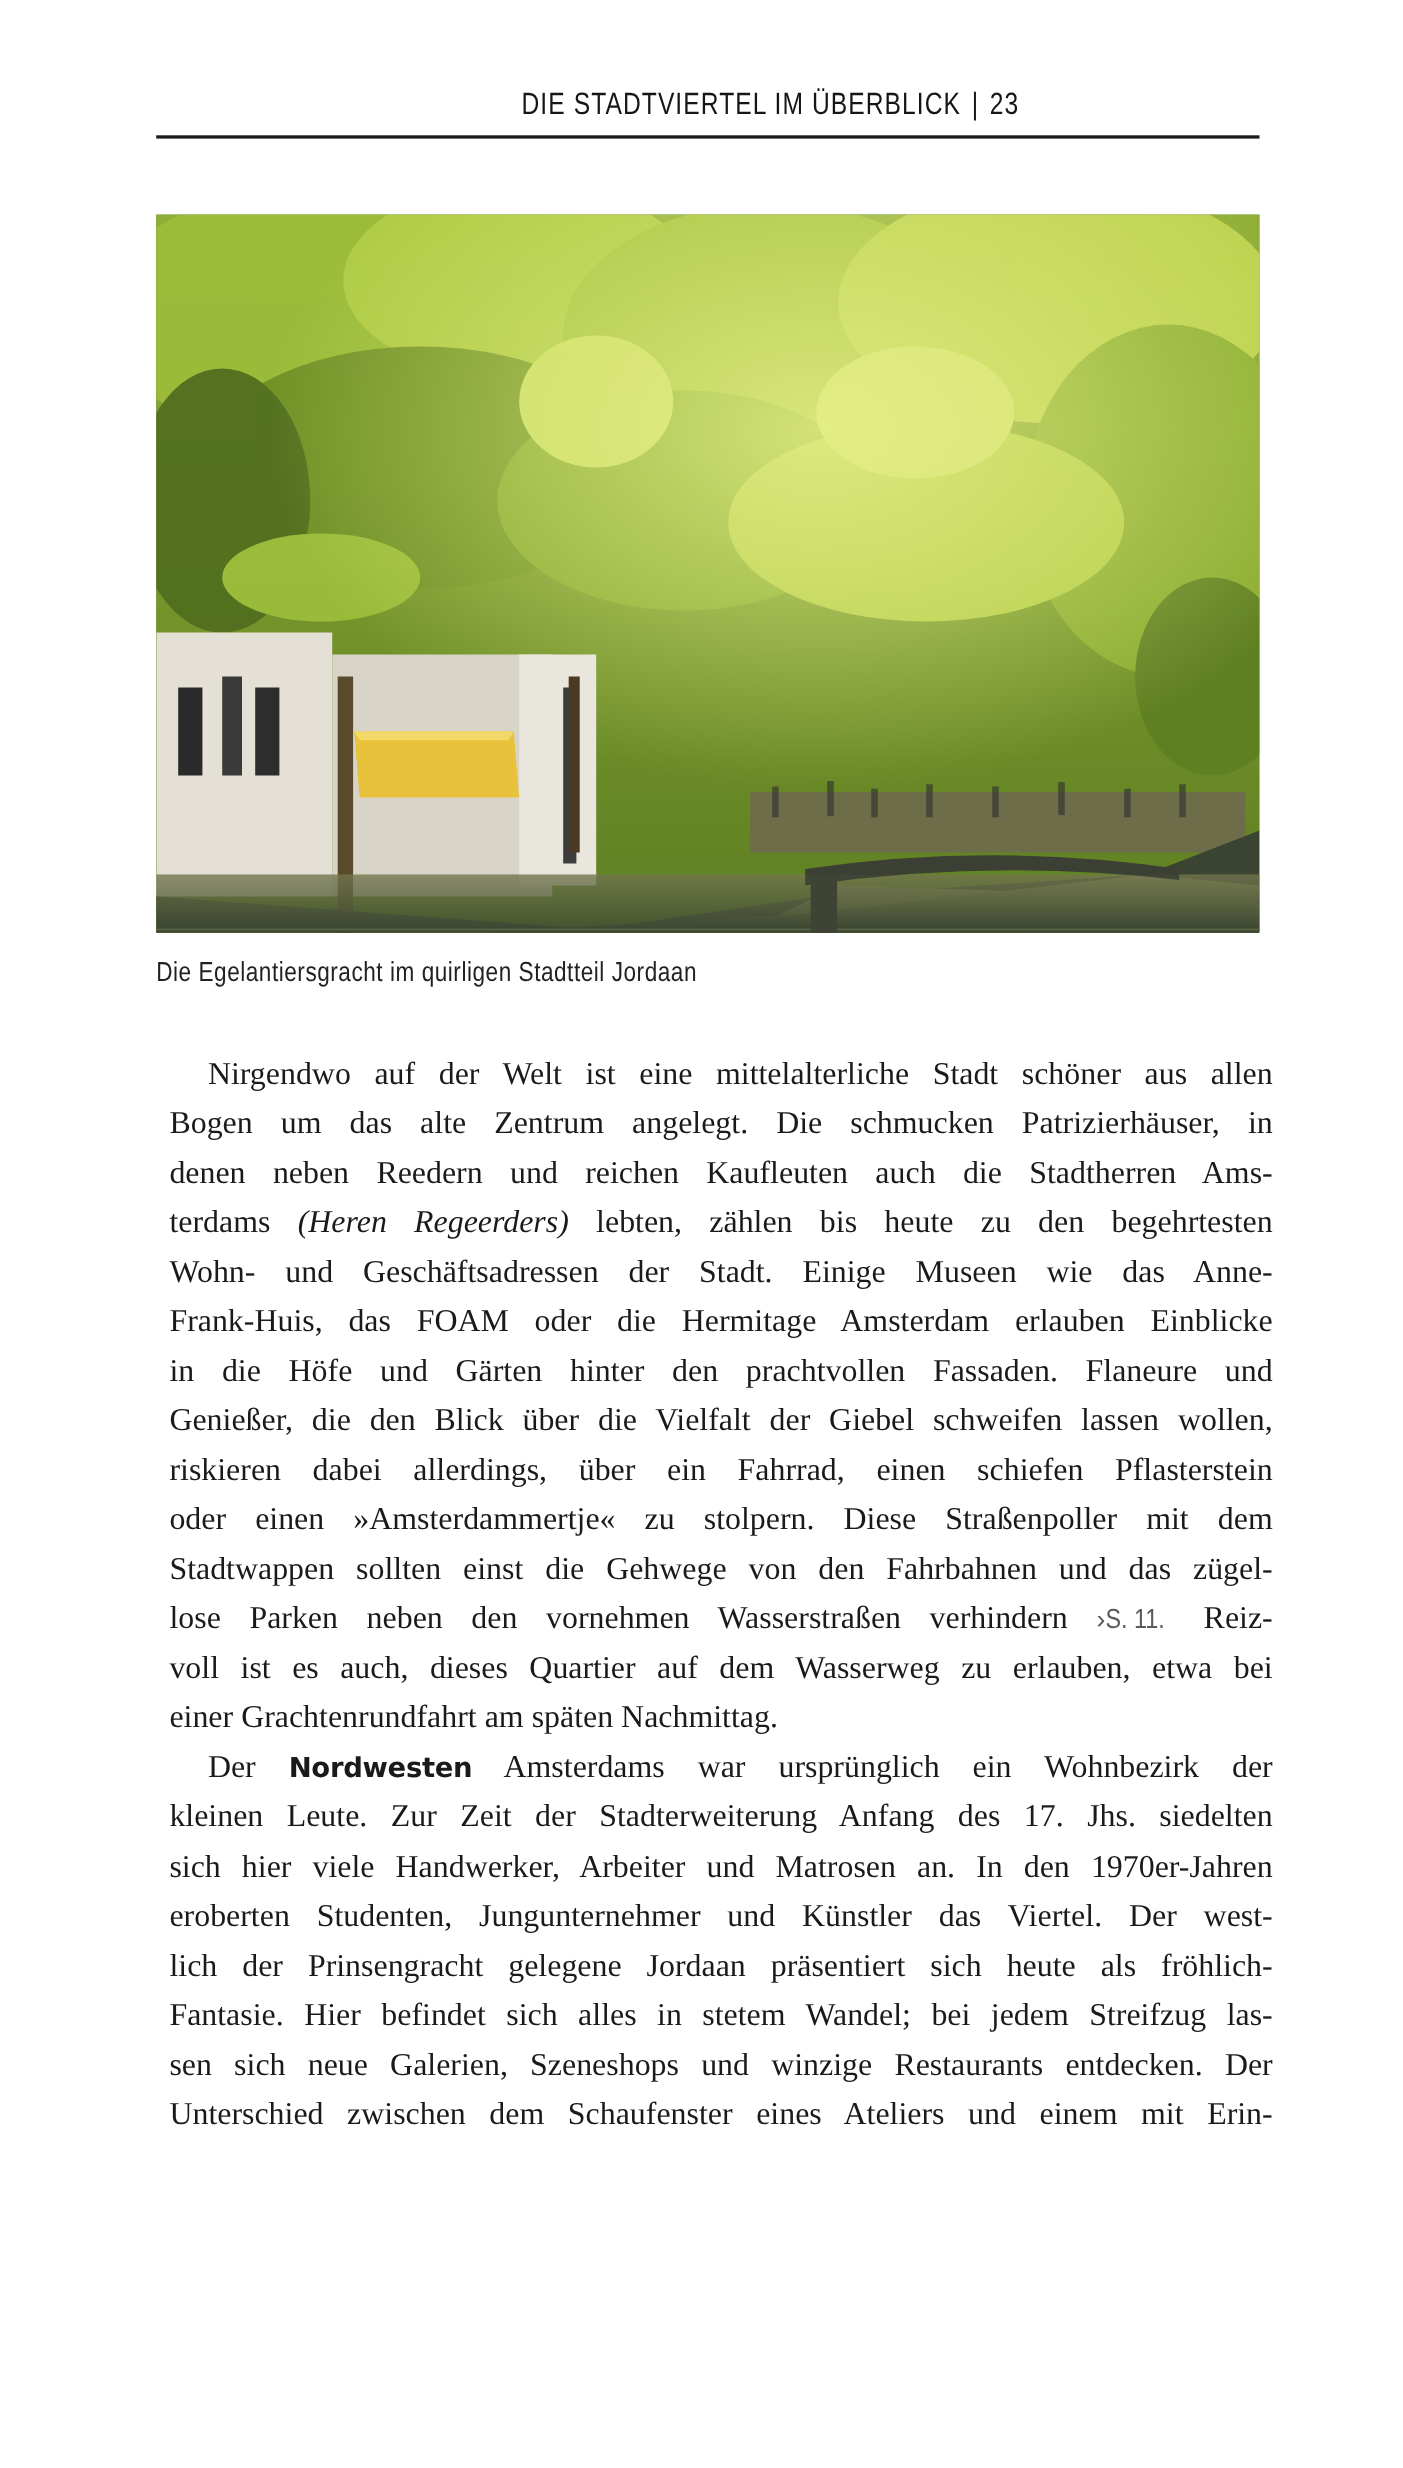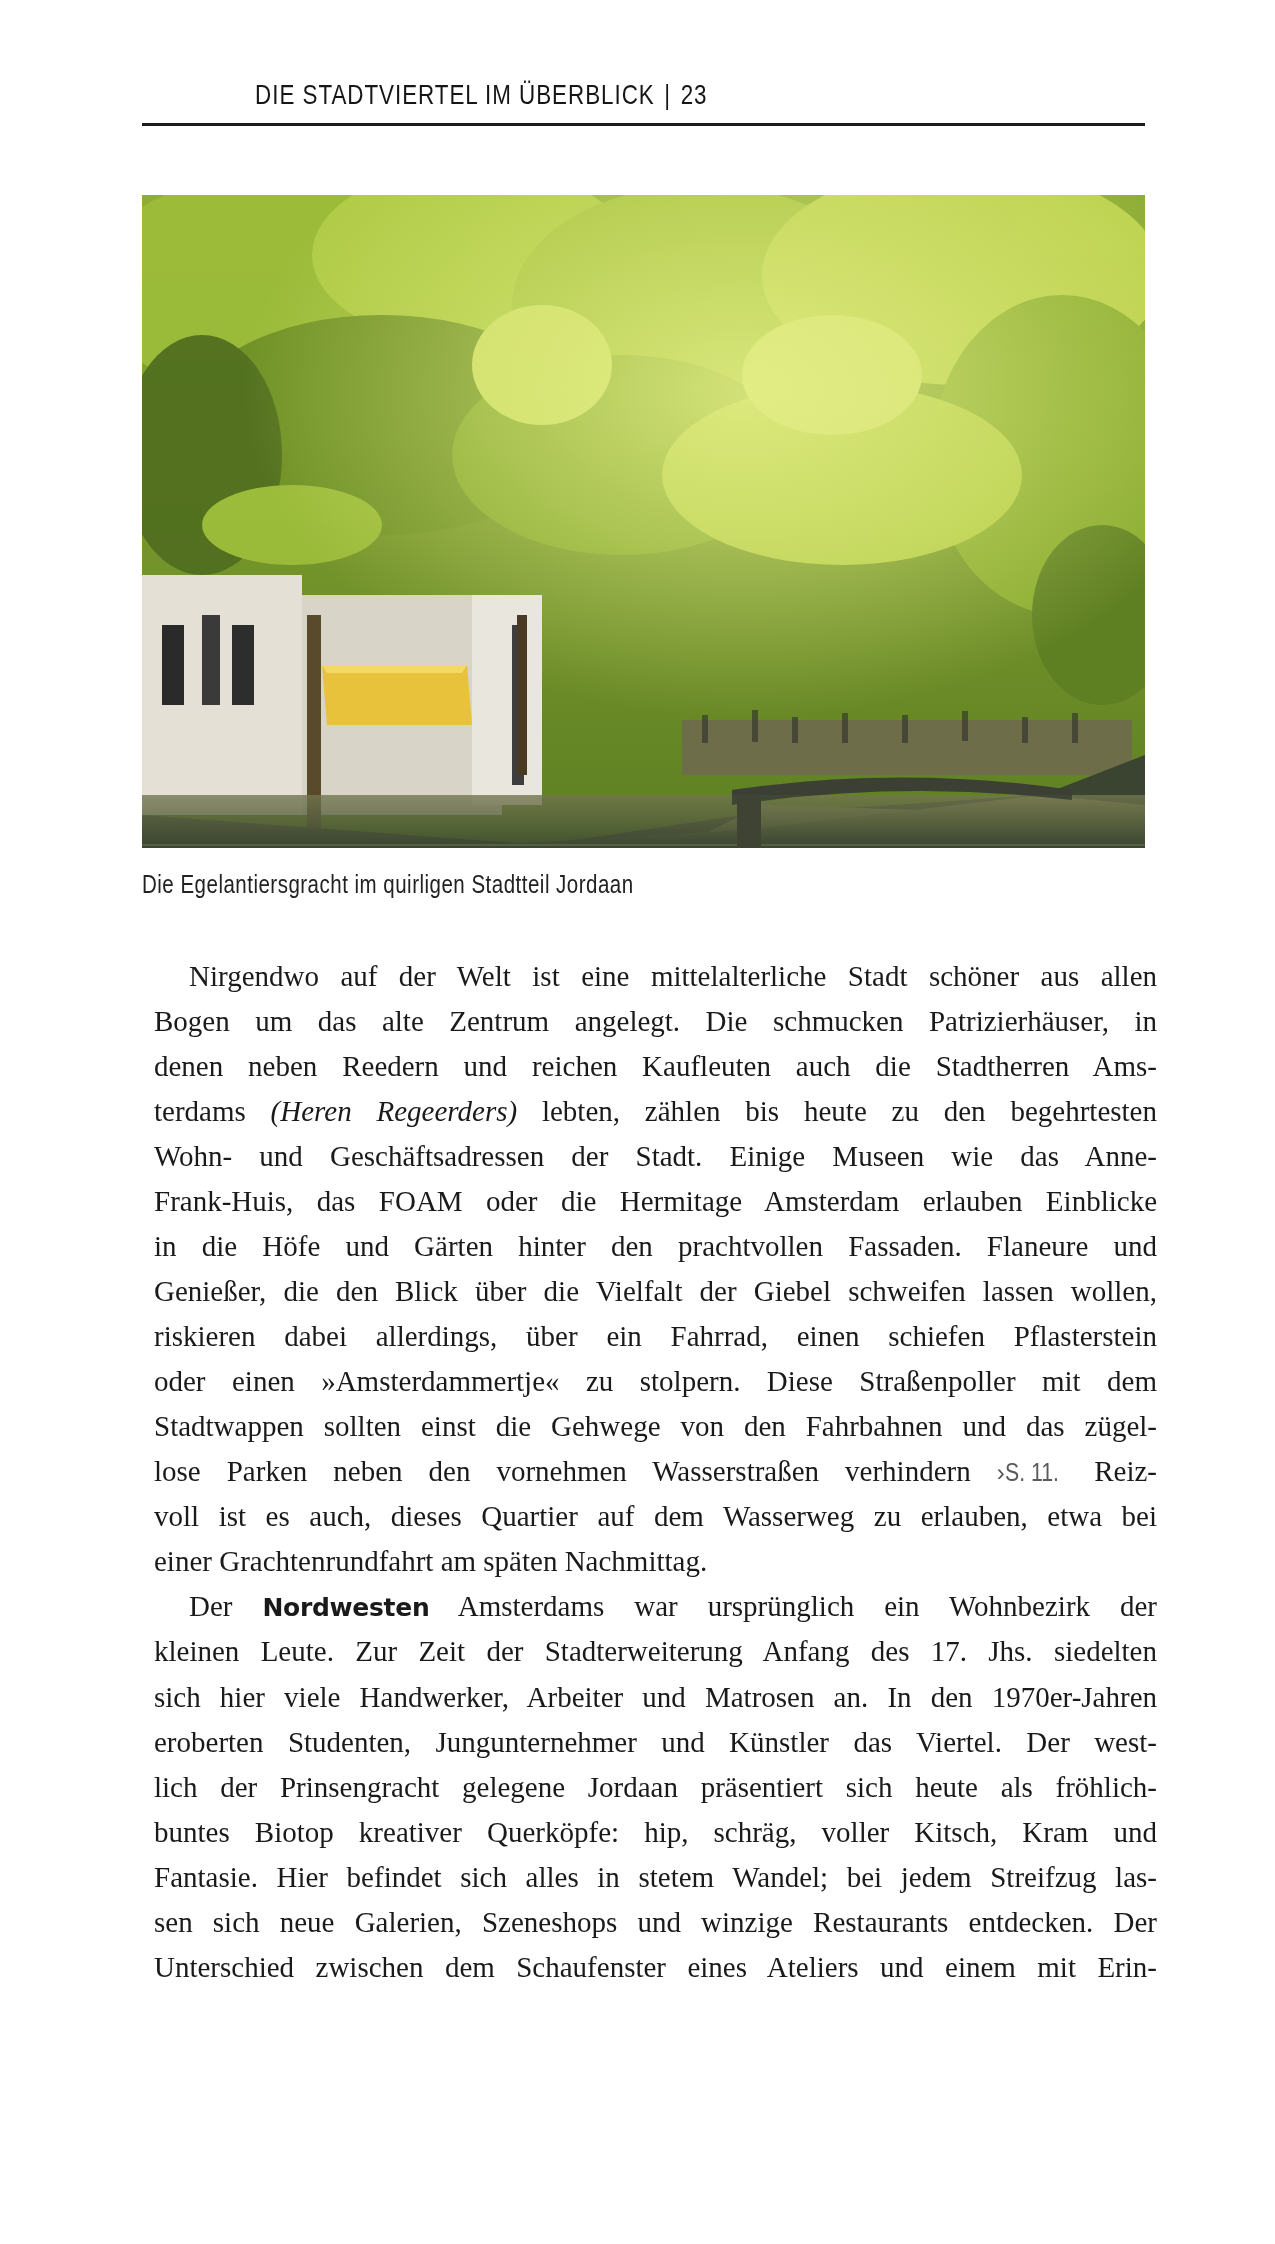--- a/index.html
+++ b/index.html
@@ -1,20 +1,20 @@
 <!DOCTYPE html>
 <html><head>
 <meta charset="utf-8">
 <style>
   html, body { margin: 0; padding: 0; background: #ffffff; }
   body { width: 1275px; height: 2244px; position: relative; overflow: hidden; color: #1a1a1a; }
 
   .running-head {
     position: absolute; left: 142px; top: 78px; width: 1003px; height: 36px;
-    text-align: left; white-space: nowrap;
+    text-align: center; white-space: nowrap;
   }
   .running-head .rh-inner {
     display: inline-block; transform-origin: right bottom; transform: scaleX(0.80);
     font-family: "Liberation Sans", sans-serif; font-size: 28px; letter-spacing: 1.2px;
     color: #161616; line-height: 34px;
   }
   .rh-sep { display: inline-block; margin: 0 12px; }
   .head-rule { position: absolute; left: 142px; top: 123px; width: 1003px; height: 3px; background: #1c1c1c; }
 
   .photo {
@@ -152,18 +152,17 @@
       <div class="line"><span>lose Parken neben den vornehmen Wasserstraßen verhindern </span><span class="xref-arrow">›</span><span class="xref"> S. 11.</span><span> Reiz-</span></div>
       <div class="line"><span>voll ist es auch, dieses Quartier auf dem Wasserweg zu erlauben, etwa bei</span></div>
       <div class="line last"><span>einer Grachtenrundfahrt am späten Nachmittag.</span></div>
     </div>
     <div>
       <div class="line indent"><span>Der </span><span class="kw">Nordwesten</span><span> Amsterdams war ursprünglich ein Wohnbezirk der</span></div>
       <div class="line"><span>kleinen Leute. Zur Zeit der Stadterweiterung Anfang des 17. Jhs. siedelten</span></div>
       <div class="line"><span>sich hier viele Handwerker, Arbeiter und Matrosen an. In den 1970er-Jahren</span></div>
       <div class="line"><span>eroberten Studenten, Jungunternehmer und Künstler das Viertel. Der west-</span></div>
       <div class="line"><span>lich der Prinsengracht gelegene Jordaan präsentiert sich heute als fröhlich-</span></div>
-      <div class="line"><span>buntes Biotop kreativer Querköpfe: hip, schräg, voller Kitsch, Kram und</span></div>
       <div class="line"><span>Fantasie. Hier befindet sich alles in stetem Wandel; bei jedem Streifzug las-</span></div>
       <div class="line"><span>sen sich neue Galerien, Szeneshops und winzige Restaurants entdecken. Der</span></div>
       <div class="line"><span>Unterschied zwischen dem Schaufenster eines Ateliers und einem mit Erin-</span></div>
     </div>
   </div>
 
 </body></html>

